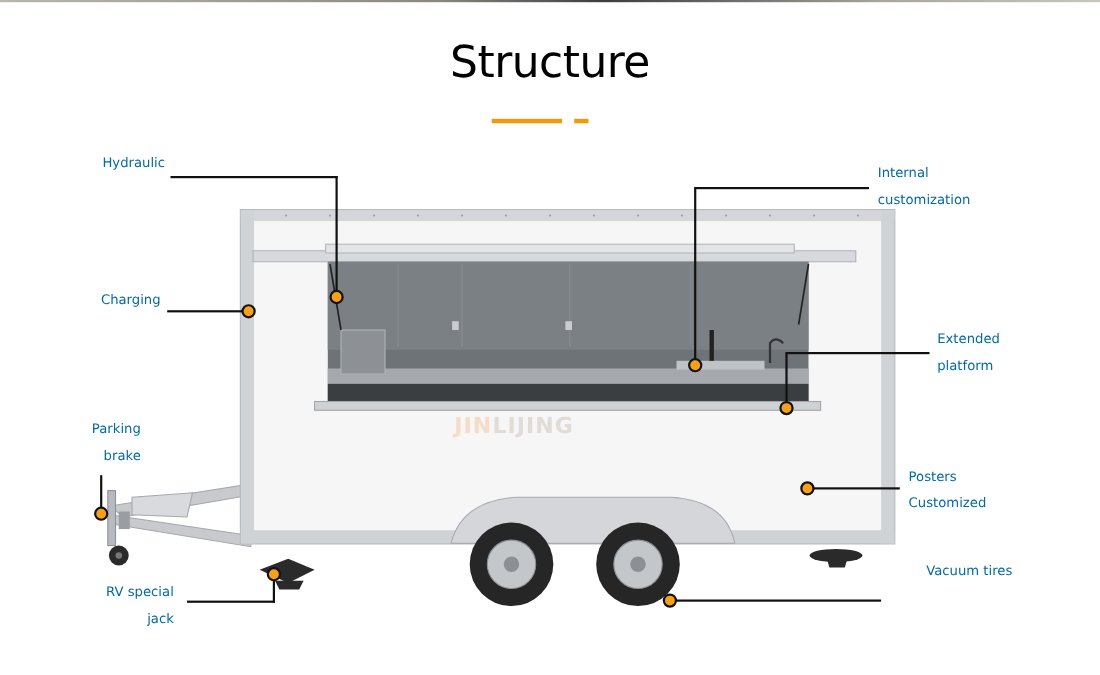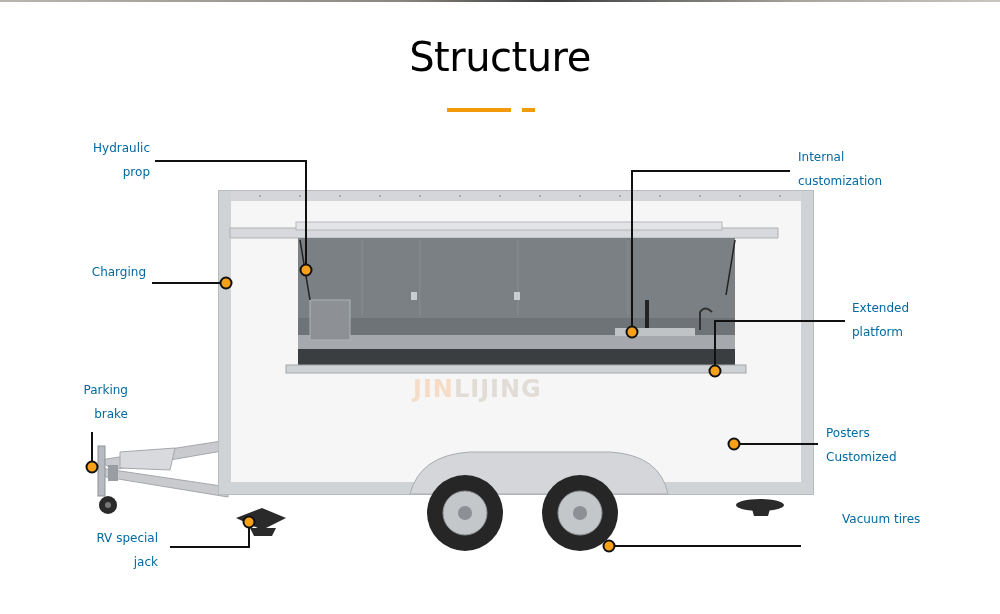--- a/index.html
+++ b/index.html
@@ -105,27 +105,26 @@
   <g fill="#2a2a2a">
     <polygon points="236,518 262,508 286,518 262,530"></polygon>
     <polygon points="250,528 276,528 272,536 254,536"></polygon>
   </g>
   <g fill="#2a2a2a">
     <ellipse cx="760" cy="505" rx="24" ry="6"></ellipse>
     <polygon points="752,509 770,509 768,516 754,516"></polygon>
   </g>
 </svg>
 
-<div style="position:absolute; left:413px; top:375px; font-family:'DejaVu Sans',sans-serif; font-weight:bold; font-size:24px; letter-spacing:1px;">
+<div style="position:absolute; left:413px; top:375px; font-family:'DejaVu Sans',sans-serif; font-weight:bold; font-size:20px; letter-spacing:1px;">
   <span style="color:#f6dcc7;">JIN</span><span style="color:#e1dcd6;">LIJING</span>
 </div>
 
 <div class="label right" style="left:30px; top:136px; width:120px;">
   <div>Hydraulic</div>
-  <div>prop</div>
 </div>
 <div class="line" style="left:155px; top:160px; width:152px; height:2px;"></div>
 <div class="line" style="left:305px; top:160px; width:2px; height:110px;"></div>
 <div class="dot" style="left:306px; top:270px;"></div>
 
 <div class="label right" style="left:30px; top:260px; width:116px;">
   <div>Charging</div>
 </div>
 <div class="line" style="left:152px; top:282px; width:74px; height:2px;"></div>
 <div class="dot" style="left:226px; top:283px;"></div>

